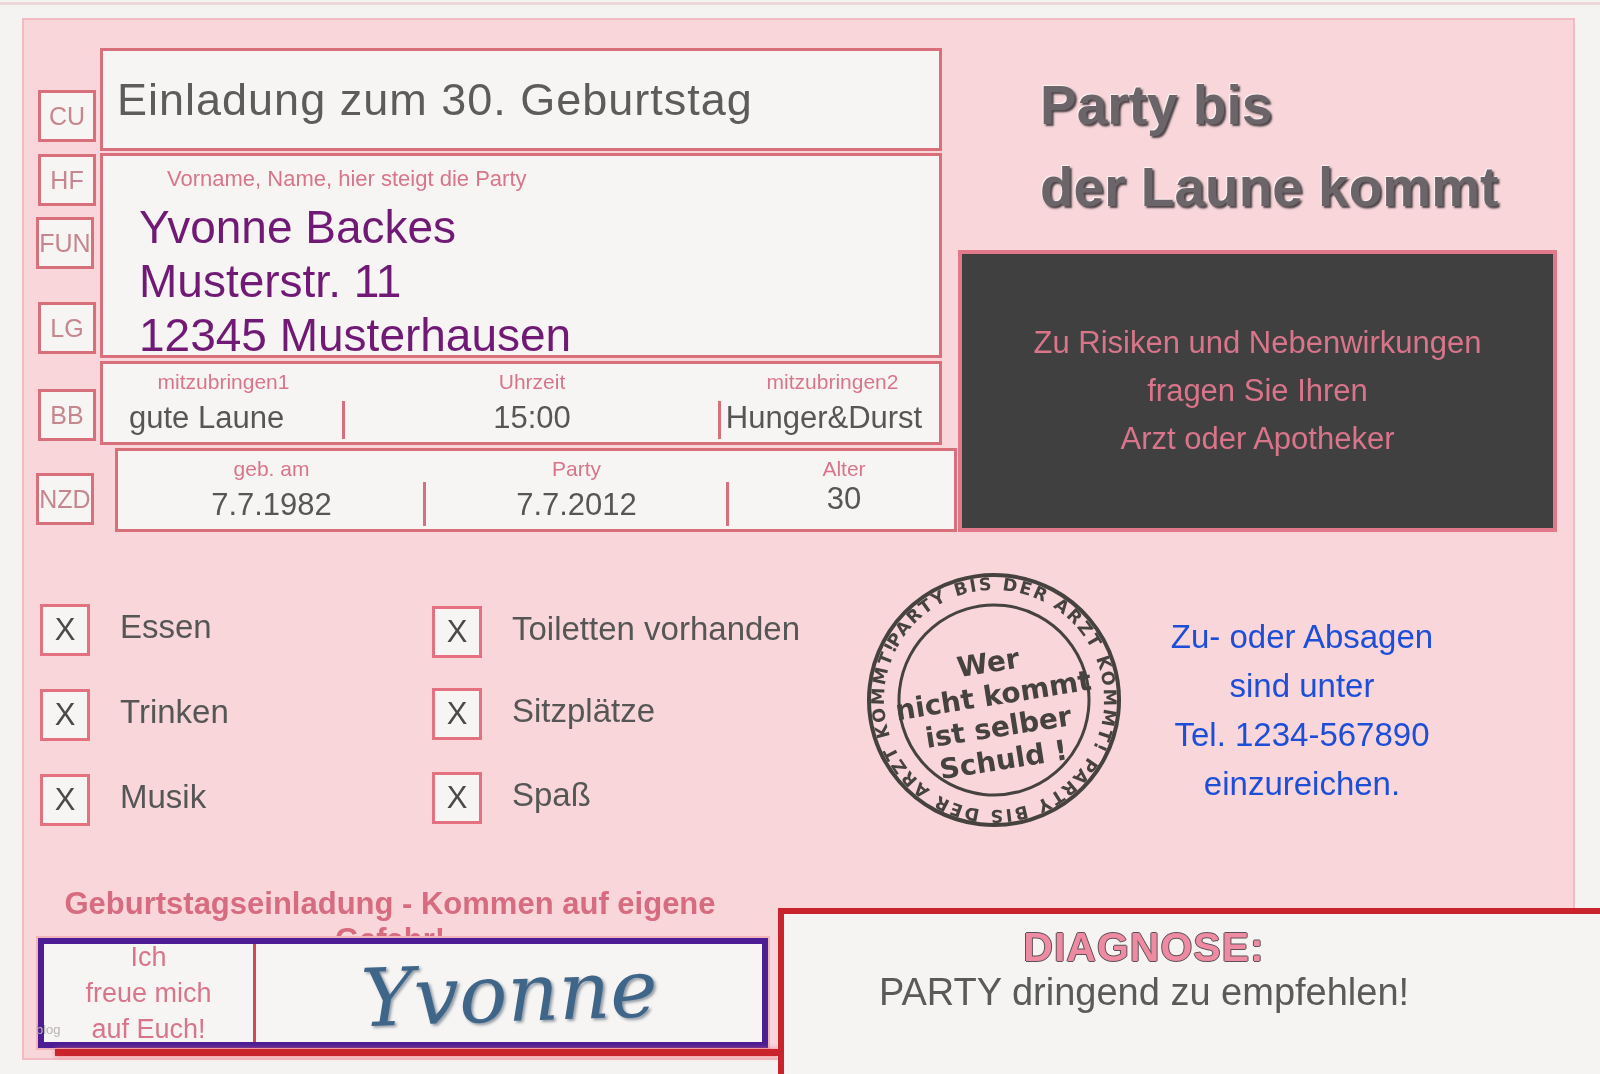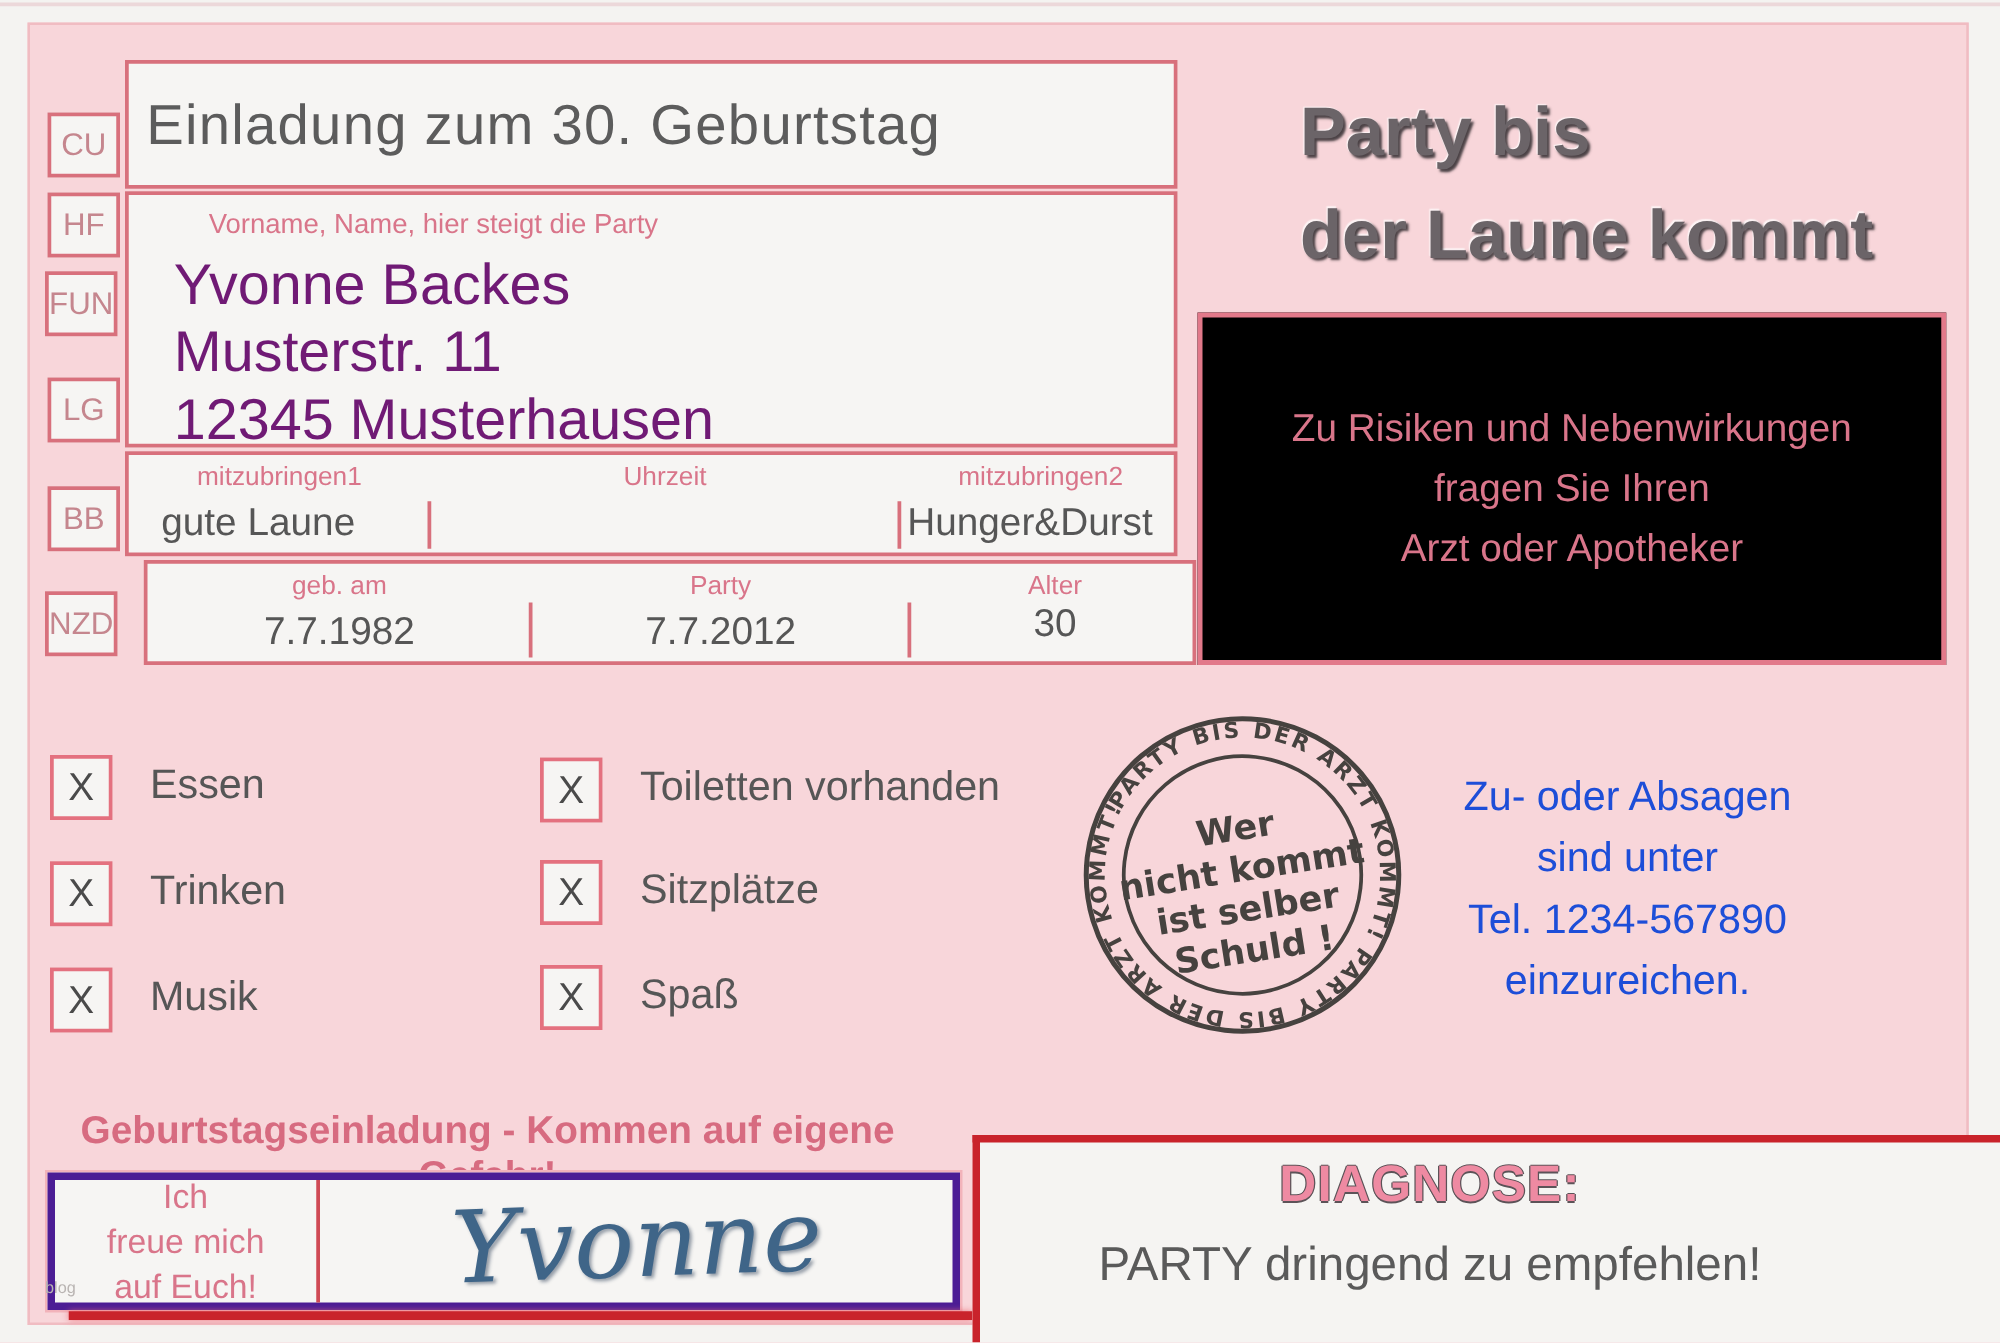--- a/index.html
+++ b/index.html
@@ -32,21 +32,21 @@
   .tick{position:absolute;width:3px;background:#d8707c;bottom:3px;}
   
   #headline{
     left:1040px;top:64px;width:480px;line-height:82px;
     font-size:55px;font-weight:700;color:#6b6468;
     text-shadow:2px 2px 2px rgba(45,40,44,.85), -1px -1px 1px rgba(255,255,255,.75);
   }
   
   #riskbox{
     left:958px;top:250px;width:599px;height:282px;box-sizing:border-box;
-    background:#000000;border:4px solid #e2798a;
+    background:#404040;border:4px solid #e2798a;
     display:flex;flex-direction:column;justify-content:center;
     text-align:center;color:#d9758a;font-size:31px;line-height:48px;
   }
   
   .check{
     width:44px;height:46px;background:#f6f5f3;border:3px solid #e4717f;
     display:flex;align-items:center;justify-content:center;
     color:#4a4a4a;font-size:31px;
   }
   .chklabel{color:#565656;font-size:33px;}
@@ -93,21 +93,21 @@
   
   #diagbox{
     left:778px;top:908px;width:822px;height:166px;box-sizing:border-box;
     background:#f5f4f2;border-top:6px solid #c9232b;border-left:6px solid #c9232b;
     padding-top:10px;padding-right:96px;text-align:center;
   }
   #diaglabel{
     font-size:41px;font-weight:700;color:#ee8aa2;letter-spacing:1px;
     text-shadow:-1px 0 0 #5c5358, 1px 0 0 #5c5358, 0 -1px 0 #5c5358, 0 1px 0 #5c5358;
   }
-  #diagtext{font-size:38px;color:#5a5a5a;margin-top:20px;}
+  #diagtext{font-size:38px;color:#5a5a5a;margin-top:0;}
 </style>
 </head>
 <body>
 
 <div class="abs topstrip"></div>
 
 <div id="card">
 
   <div class="code abs" style="left:14px;top:70px;">CU</div>
   <div class="code abs" style="left:14px;top:134px;">HF</div>
@@ -125,20 +125,21 @@
     <div class="recipient-line abs" style="left:36px;top:44px;">Yvonne Backes</div>
     <div class="recipient-line abs" style="left:36px;top:98px;">Musterstr. 11</div>
     <div class="recipient-line abs" style="left:36px;top:152px;">12345 Musterhausen</div>
   </div>
 
   <div class="formbox abs" style="left:76px;top:341px;width:842px;height:84px;">
     <div class="cell-label" style="left:0;width:241px;">mitzubringen1</div>
     <div class="cell-label" style="left:241px;width:376px;">Uhrzeit</div>
     <div class="cell-label" style="left:617px;width:225px;">mitzubringen2</div>
     <div class="cell-value" style="left:26px;">gute Laune</div>
+    <div class="cell-value" style="left:241px;width:376px;text-align:center;">15:00</div>
     <div class="cell-value" style="left:600px;width:242px;text-align:center;">Hunger&amp;Durst</div>
     <div class="tick" style="left:239px;height:38px;"></div>
     <div class="tick" style="left:615px;height:38px;"></div>
   </div>
 
   <div class="formbox abs" style="left:91px;top:428px;width:842px;height:84px;">
     <div class="cell-label" style="left:0;width:307px;">geb. am</div>
     <div class="cell-label" style="left:307px;width:303px;">Party</div>
     <div class="cell-label" style="left:610px;width:232px;">Alter</div>
     <div class="cell-value" style="left:0;width:307px;text-align:center;">7.7.1982</div>

